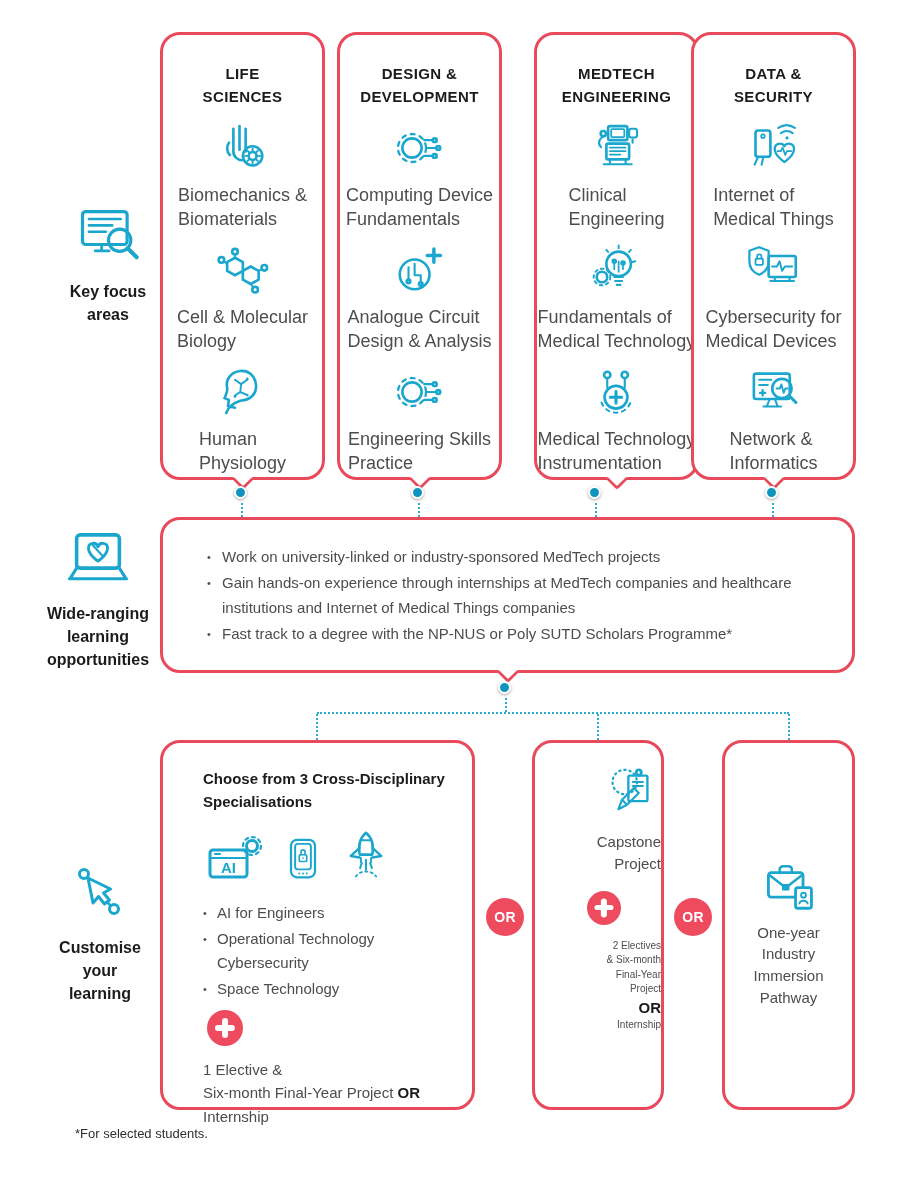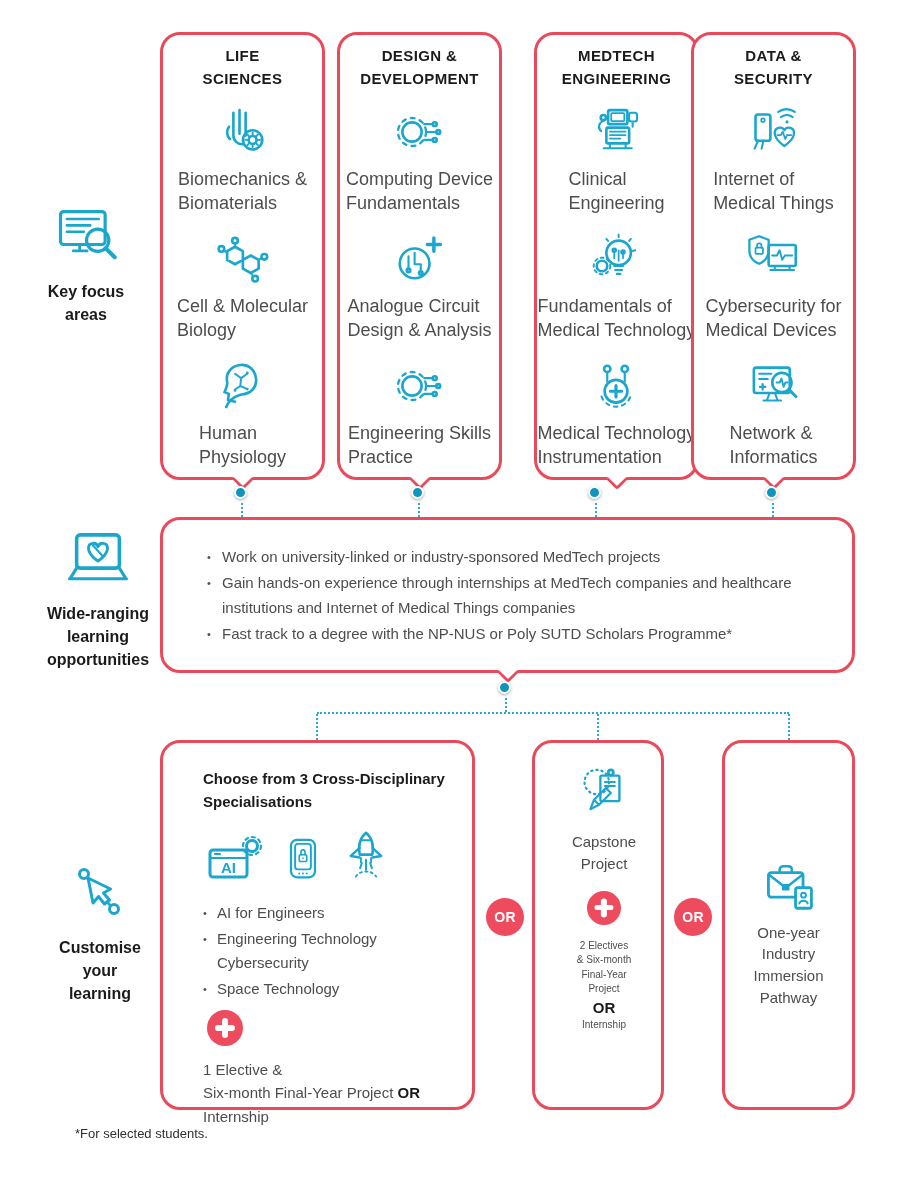--- a/index.html
+++ b/index.html
@@ -10,21 +10,21 @@
   body{background:#fff;font-family:"Liberation Sans",sans-serif;}
   .canvas{position:relative;width:900px;height:1181px;background:#fff;overflow:hidden;}
 
   
   .rbox{position:absolute;background:#fff;border:3px solid var(--red);border-radius:20px;}
   .tail{position:absolute;left:50%;bottom:-10px;width:16px;height:16px;margin-left:-8px;
         transform:rotate(45deg);background:#fff;border-right:3px solid var(--red);
         border-bottom:3px solid var(--red);border-bottom-right-radius:4px;}
 
   
-  .focus-box{top:32px;width:165px;height:448px;display:flex;flex-direction:column;align-items:center;padding-top:10px;}
+  .focus-box{top:32px;width:165px;height:448px;display:flex;flex-direction:column;align-items:center;padding-top:28px;}
   .focus-title{font-size:15px;font-weight:700;color:var(--ink);text-align:center;
                white-space:pre-line;line-height:1.5;letter-spacing:.4px;height:50px;}
   .focus-item{margin-top:9px;height:118px;display:flex;flex-direction:column;align-items:center;}
   .focus-label{margin-top:7px;font-size:18px;color:var(--body);white-space:pre-line;line-height:1.35;}
 
   .ic{display:inline-block;}
   .ic svg{fill:none;stroke:var(--teal);stroke-width:3;stroke-linecap:round;stroke-linejoin:round;display:block;}
   .ic .fillt{fill:var(--teal);stroke:none;}
   .ic text{stroke:none;fill:var(--teal);font-family:"Liberation Sans",sans-serif;}
 
@@ -48,21 +48,21 @@
                 color:var(--body);white-space:pre-line;margin-bottom:3px;}
   .spec-list li::before{content:"\2022";position:absolute;left:0;top:0;color:var(--body);font-size:11px;line-height:2.2;}
   .plus-badge{position:relative;background:var(--badge);border-radius:50%;}
   .plus-badge::before,.plus-badge::after{content:"";position:absolute;left:50%;top:50%;
       width:56%;height:17%;background:#fff;border-radius:3px;transform:translate(-50%,-50%);}
   .plus-badge::after{transform:translate(-50%,-50%) rotate(90deg);}
   .spec-plus{width:36px;height:36px;margin:10px 0 12px 4px;}
   .spec-extra{font-size:15px;color:var(--body);line-height:1.55;}
   .spec-extra strong{color:var(--ink);}
 
-  .cap-box{left:532px;top:740px;width:132px;height:370px;text-align:center;padding-top:20px;padding-left:12px;}
+  .cap-box{left:532px;top:740px;width:132px;height:370px;text-align:right;padding-top:20px;padding-left:12px;}
   .cap-title{font-size:15px;color:var(--body);white-space:pre-line;line-height:1.45;margin-top:6px;}
   .cap-plus{width:34px;height:34px;margin:16px auto 14px auto;}
   .cap-detail{font-size:10px;color:var(--body);white-space:pre-line;line-height:1.45;}
   .cap-or{font-size:15px;font-weight:700;color:var(--ink);line-height:1.45;}
 
   .ind-box{left:722px;top:740px;width:133px;height:370px;display:flex;flex-direction:column;
            align-items:center;justify-content:center;text-align:center;padding-top:12px;}
   .ind-label{margin-top:10px;font-size:15px;color:var(--body);white-space:pre-line;line-height:1.45;}
 
   .or-badge{position:absolute;width:38px;height:38px;border-radius:50%;background:var(--badge);
@@ -73,21 +73,21 @@
   .rail{position:absolute;text-align:center;}
   .rail-label{margin-top:6px;font-size:16px;font-weight:700;color:var(--ink);white-space:pre-line;line-height:1.45;}
 
   .footnote{position:absolute;left:75px;top:1126px;font-size:13px;color:#2E2E30;}
 </style>
 </head>
 <body>
 
 <div class="canvas">
 
-  <div class="rail" style="left:24px;top:202px;width:124px;">
+  <div class="rail" style="left:46px;top:202px;width:124px;">
     <span class="ic">
       <svg width="68" height="68" viewBox="0 0 64 64">
         <rect x="8" y="9" width="42" height="31" rx="3"></rect>
         <path d="M14 16 H44 M14 22 H36 M14 28 H30" stroke-width="2.4"></path>
         <path d="M26 40 V46 M20 46 H33" stroke-width="2.6"></path>
         <circle cx="43" cy="36" r="10.5"></circle>
         <path d="M50.5 43.5 L59 52" stroke-width="3.8"></path>
       </svg>
     </span>
     <div class="rail-label">Key focus
@@ -374,21 +374,21 @@
           <path d="M26.5 14 H37.5" stroke-width="2.2"></path>
           <path d="M24.5 23 L14 32.5 L24.5 34.5 M39.5 23 L50 32.5 L39.5 34.5"></path>
           <path d="M26 35 V40 M38 35 V40" stroke-width="2.2"></path>
           <path d="M27 41 L25 47 M32 37 V49 M37 41 L39 47" stroke-width="2.4"></path>
           <path d="M20 57 C25 49 39 49 44 57" stroke-dasharray="2.5 4" stroke-width="2.2"></path>
         </svg>
       </span>
     </div>
     <ul class="spec-list">
       <li>AI for Engineers</li>
-      <li>Engineering Technology
+      <li>Operational Technology
 Cybersecurity</li>
       <li>Space Technology</li>
     </ul>
     <div class="plus-badge spec-plus"></div>
     <p class="spec-extra">
       <span>1 Elective &amp;</span><br>
       <span>Six-month Final-Year Project</span>
       <strong>OR</strong><br>
       <span>Internship</span>
     </p>

